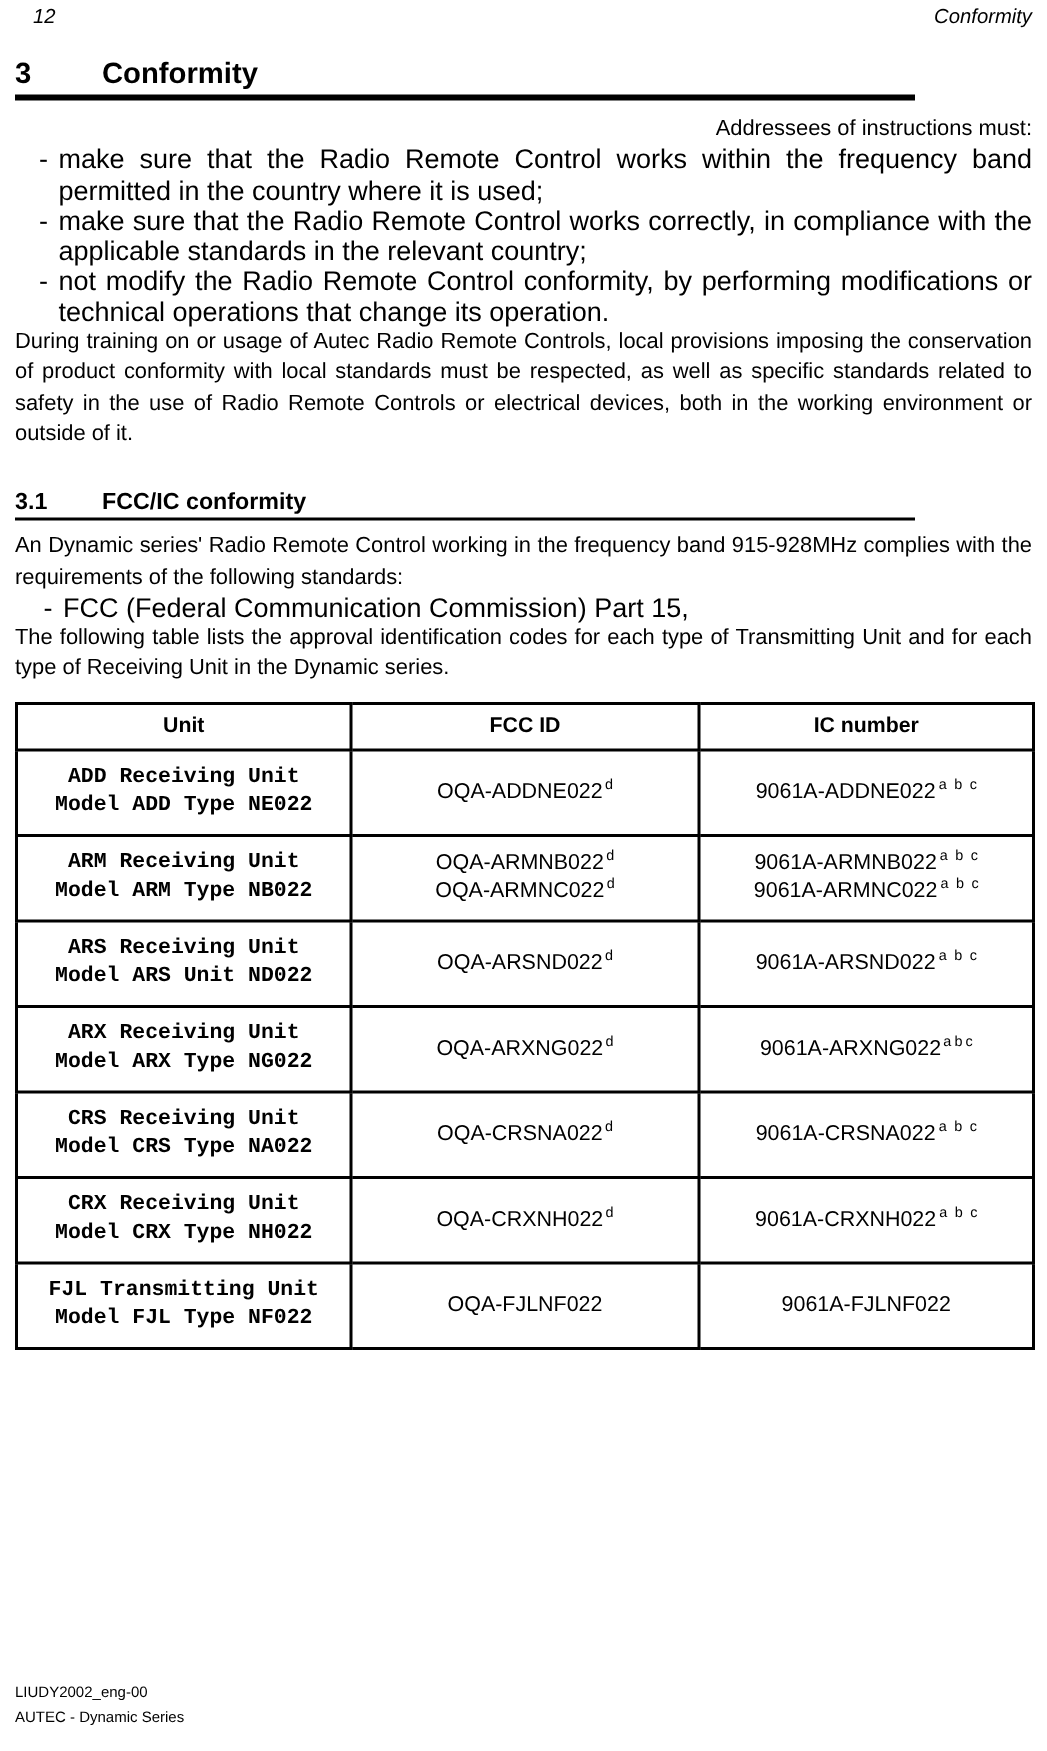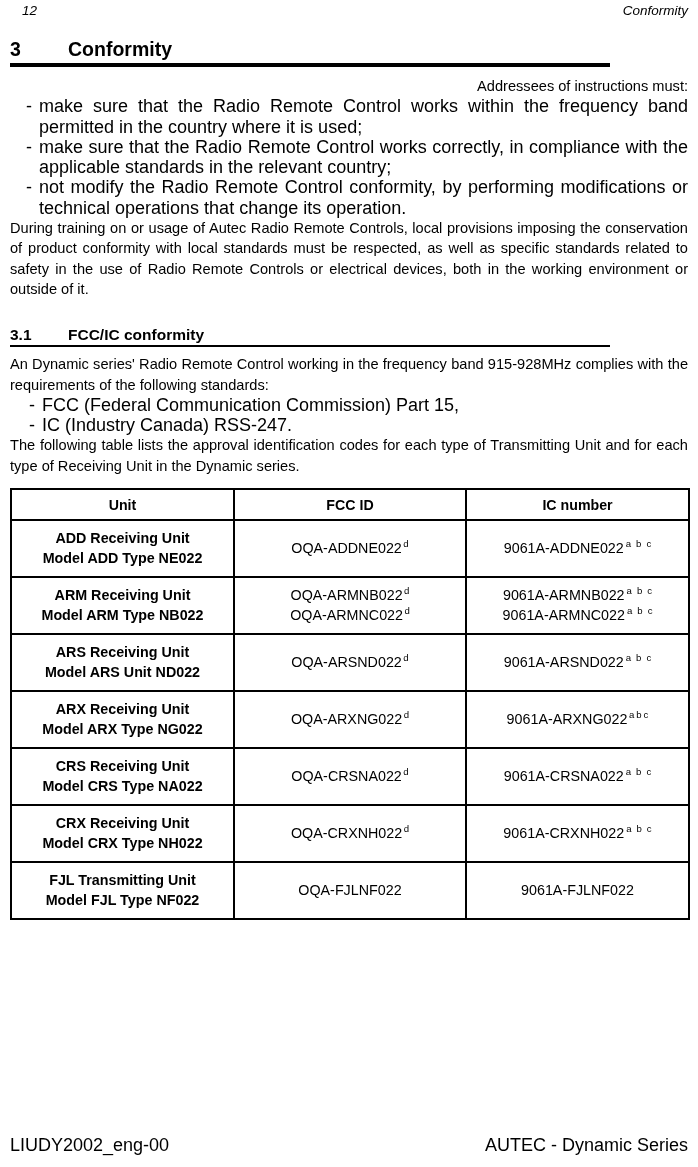--- a/index.html
+++ b/index.html
@@ -143,20 +143,21 @@
     font-weight: bold;
     line-height: 18px;
   }
   table.codes-table tbody td {
     height: 55px;
     font-size: 14.3px;
     line-height: 19.5px;
   }
   td.unit-cell {
     font-weight: bold;
+    font-family: Liberation Mono, monospace;
   }
   td.unit-cell .u-line1 { display: block; }
   td.unit-cell .u-line2 { display: block; }
   td.code-cell .code-line { display: block; white-space: nowrap; }
 
   sup.note {
     font-size: 9.6px;
     vertical-align: super;
     line-height: 0;
   }
@@ -167,22 +168,23 @@
 
   
   .page-footer {
     position: absolute;
     bottom: 13px;
     left: 10px;
     right: 10px;
     display: flex;
     justify-content: space-between;
     align-items: baseline;
-    font-size: 18px;
+    font-size: 10px;
     line-height: 17px;
+    flex-direction: column;
   }
 </style>
 </head>
 <body>
 
 <div class="page">
 
   <div class="running-head">
     <span class="rh-left">12</span>
     <span class="rh-right">Conformity</span>
@@ -211,21 +213,20 @@
     <h2 class="sec-heading">
       <span class="sec-num-2">3.1</span>
       <span class="sec-title">FCC/IC conformity</span>
     </h2>
     <div class="rule-thin"></div>
 
     <p class="body-text">An Dynamic series' Radio Remote Control working in the frequency band 915-928MHz complies with the requirements of the following standards:</p>
 
     <ul class="dash-list narrow">
       <li class="tight">FCC (Federal Communication Commission) Part 15,</li>
-      <li class="tight">IC (Industry Canada) RSS-247.</li>
     </ul>
 
     <p class="body-text">The following table lists the approval identification codes for each type of Transmitting Unit and for each type of Receiving Unit in the Dynamic series.</p>
 
     <table class="codes-table">
       <colgroup>
         <col class="c-unit">
         <col class="c-fcc">
         <col class="c-ic">
       </colgroup>

